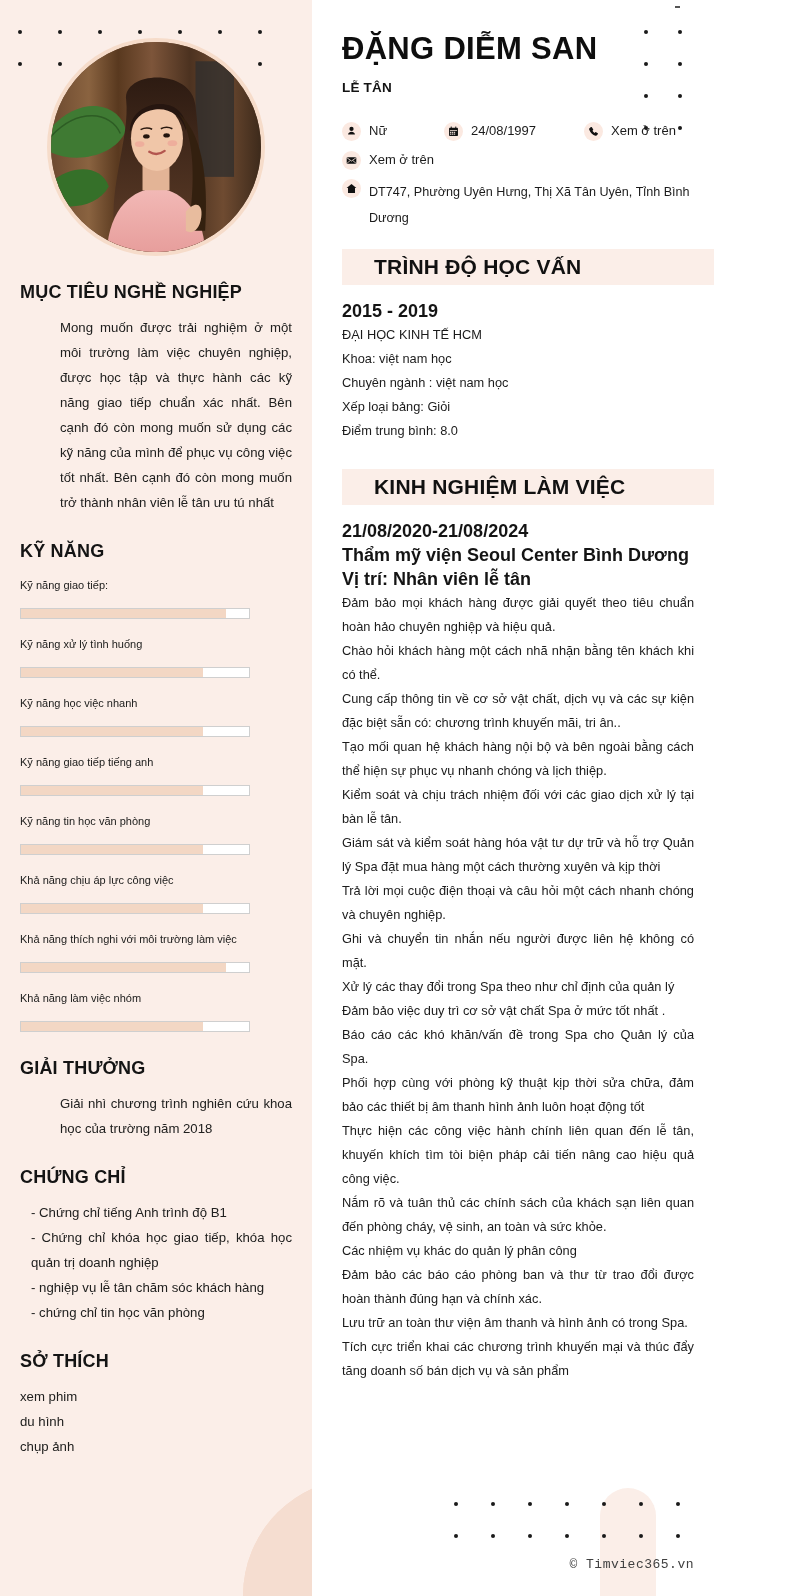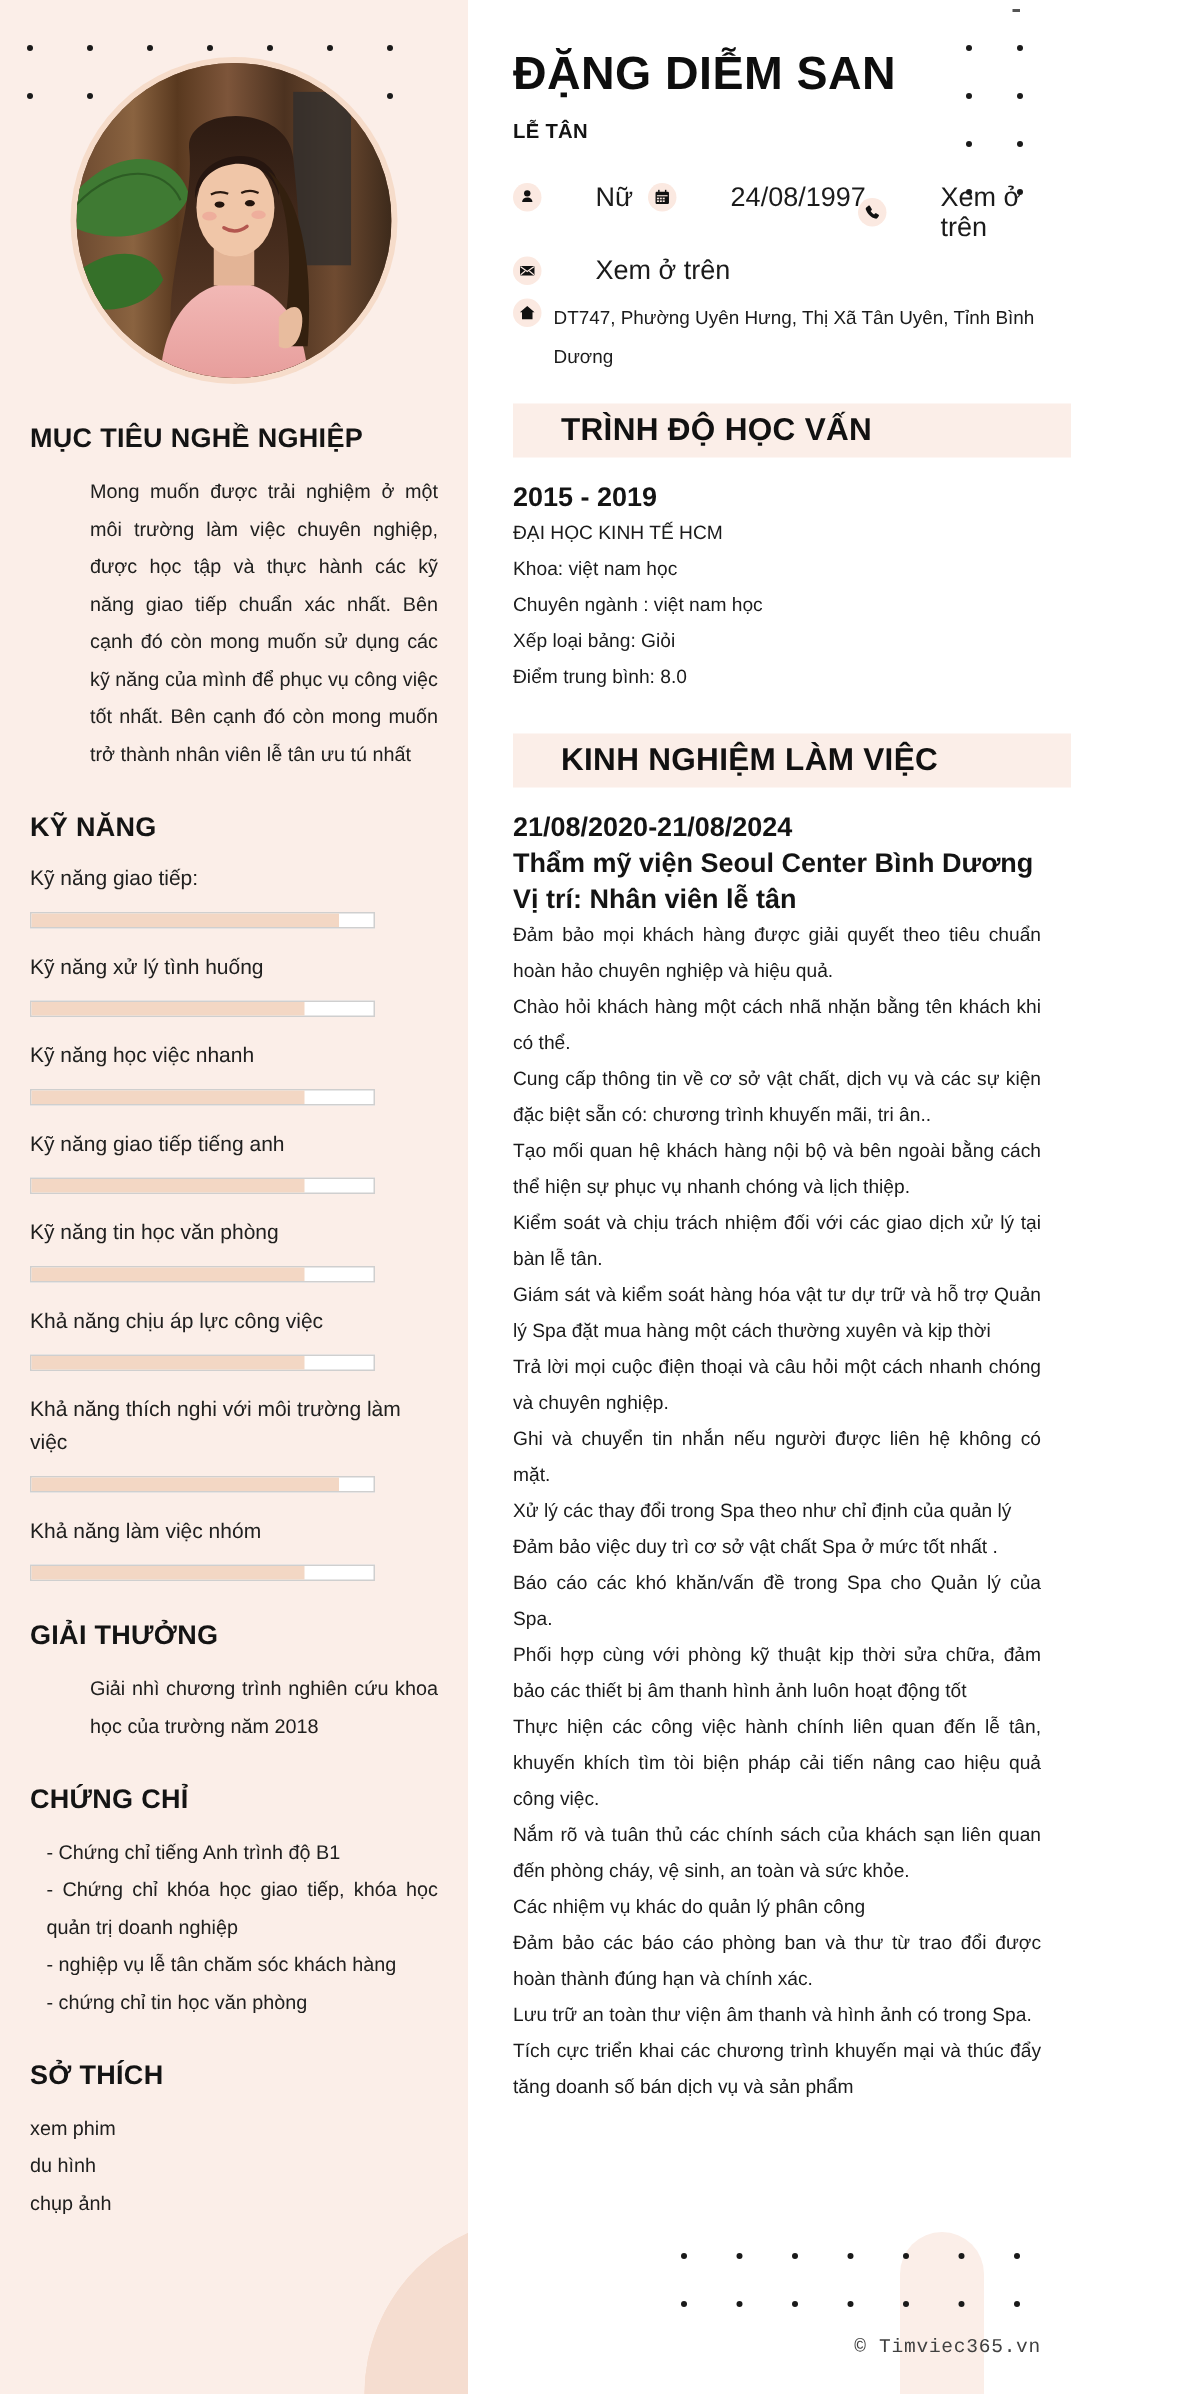--- a/index.html
+++ b/index.html
@@ -117,21 +117,21 @@
     line-height: 25px;
     color: #20201f;
     text-align: justify;
     margin-left: 11px;
   }
 
   
   .skill { margin-top: 14px; }
   .skill:first-child { margin-top: 6px; }
   .skill-label {
-    font-size: 14px;
+    font-size: 11px;
     line-height: 22px;
     color: #20201f;
     margin-bottom: 12px;
   }
   .bar {
     position: relative;
     height: 11px;
     width: 230px;
     background: #ffffff;
     border: 1px solid #cfcfcf;
@@ -186,24 +186,23 @@
     border-radius: 50%;
     background: #fbe9e1;
     display: inline-flex;
     align-items: center;
     justify-content: center;
     flex: none;
     margin-right: 8px;
   }
   .icon-badge svg { display: block; }
   .ci-text {
-    font-size: 18px;
+    font-size: 13px;
     line-height: 20px;
     color: #1b1b1b;
-    margin-left: 28px;
   }
   .ci.gender { width: 92px; }
   .ci.dob { width: 130px; }
   .addr-text {
     font-size: 12.6px;
     line-height: 26px;
     color: #1b1b1b;
     max-width: 390px;
   }
 

